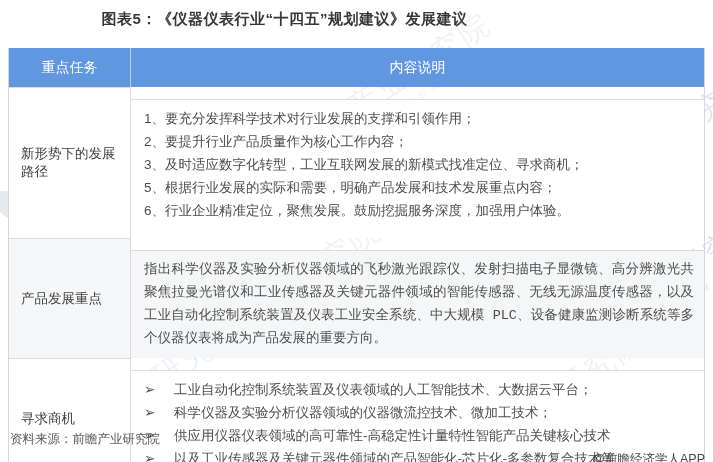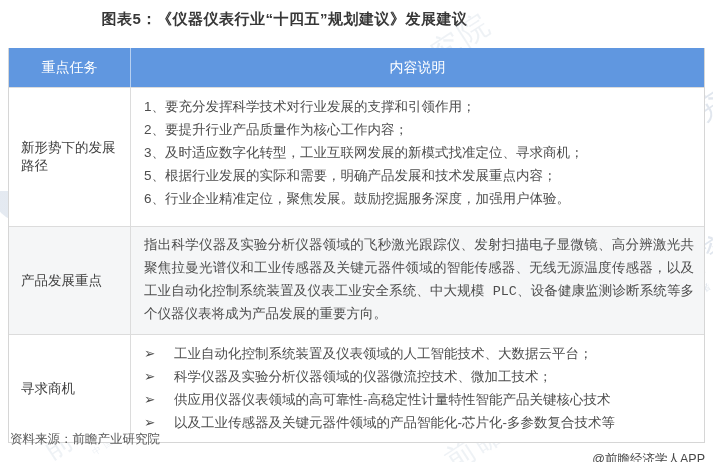--- a/index.html
+++ b/index.html
@@ -29,21 +29,21 @@
   }
   .th.first{border-right:1px solid rgba(255,255,255,.55);}
   .cell{
     box-sizing:border-box;border-top:1px solid #dcdcdc;
     font-size:13.5px;color:#4d4d4d;background:#fff;
   }
   .task{
     display:flex;align-items:center;justify-content:flex-start;
     padding:0 6px 0 12px;color:#404040;border-right:1px solid #dcdcdc;
   }
-  .content{padding:7px 10px 8px 13px;line-height:23px;}
+  .content{padding:7px 10px 8px 13px;line-height:23px;margin-top:12px;}
   .row-alt{background:#f5f6f7;font-family:Liberation Mono, monospace;}
   .r1{min-height:139px;}
   .r2{min-height:92px;}
   .r3{min-height:97px;}
   .line{white-space:nowrap;}
   .bullet-line{display:flex;}
   .bullet{width:30px;flex:0 0 30px;color:#4d4d4d;}
   .para{text-align:justify;}
   
   .footer-source{position:absolute;left:10px;top:431px;font-size:12.5px;color:#585858;z-index:2;}

